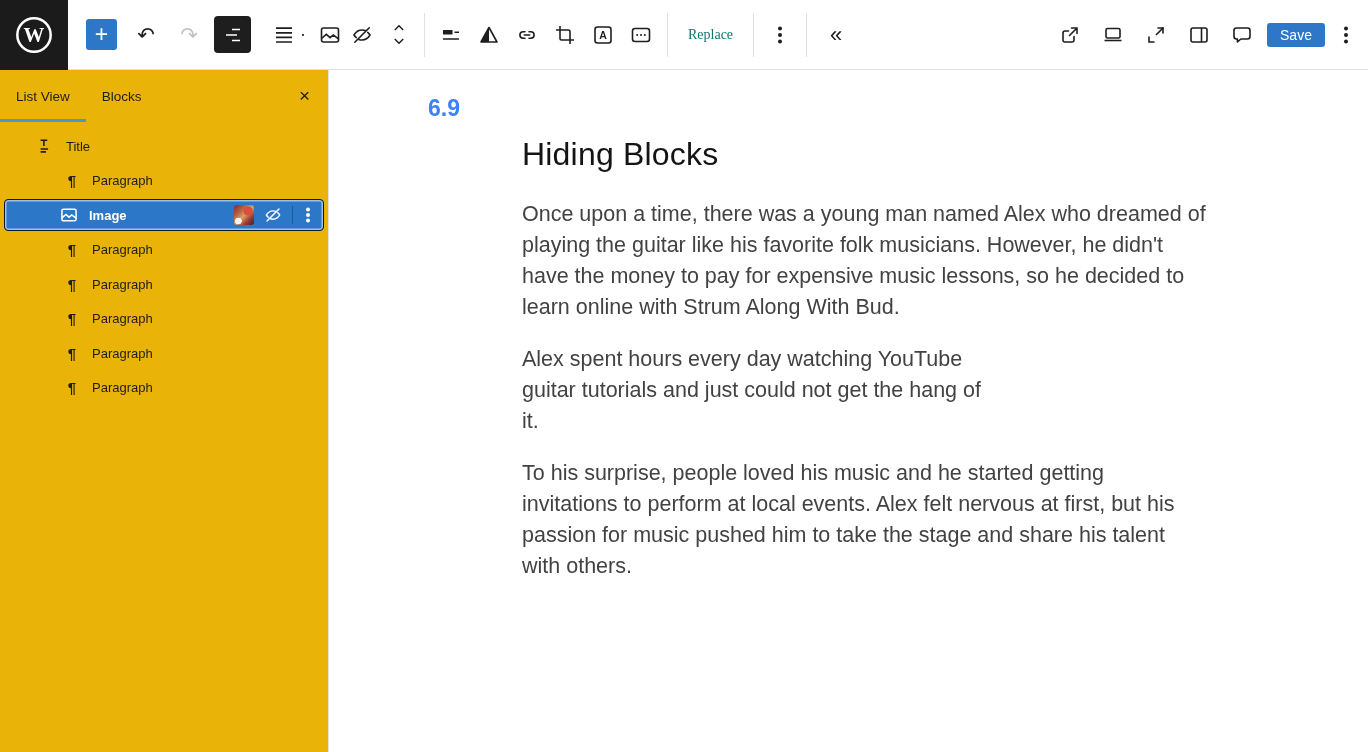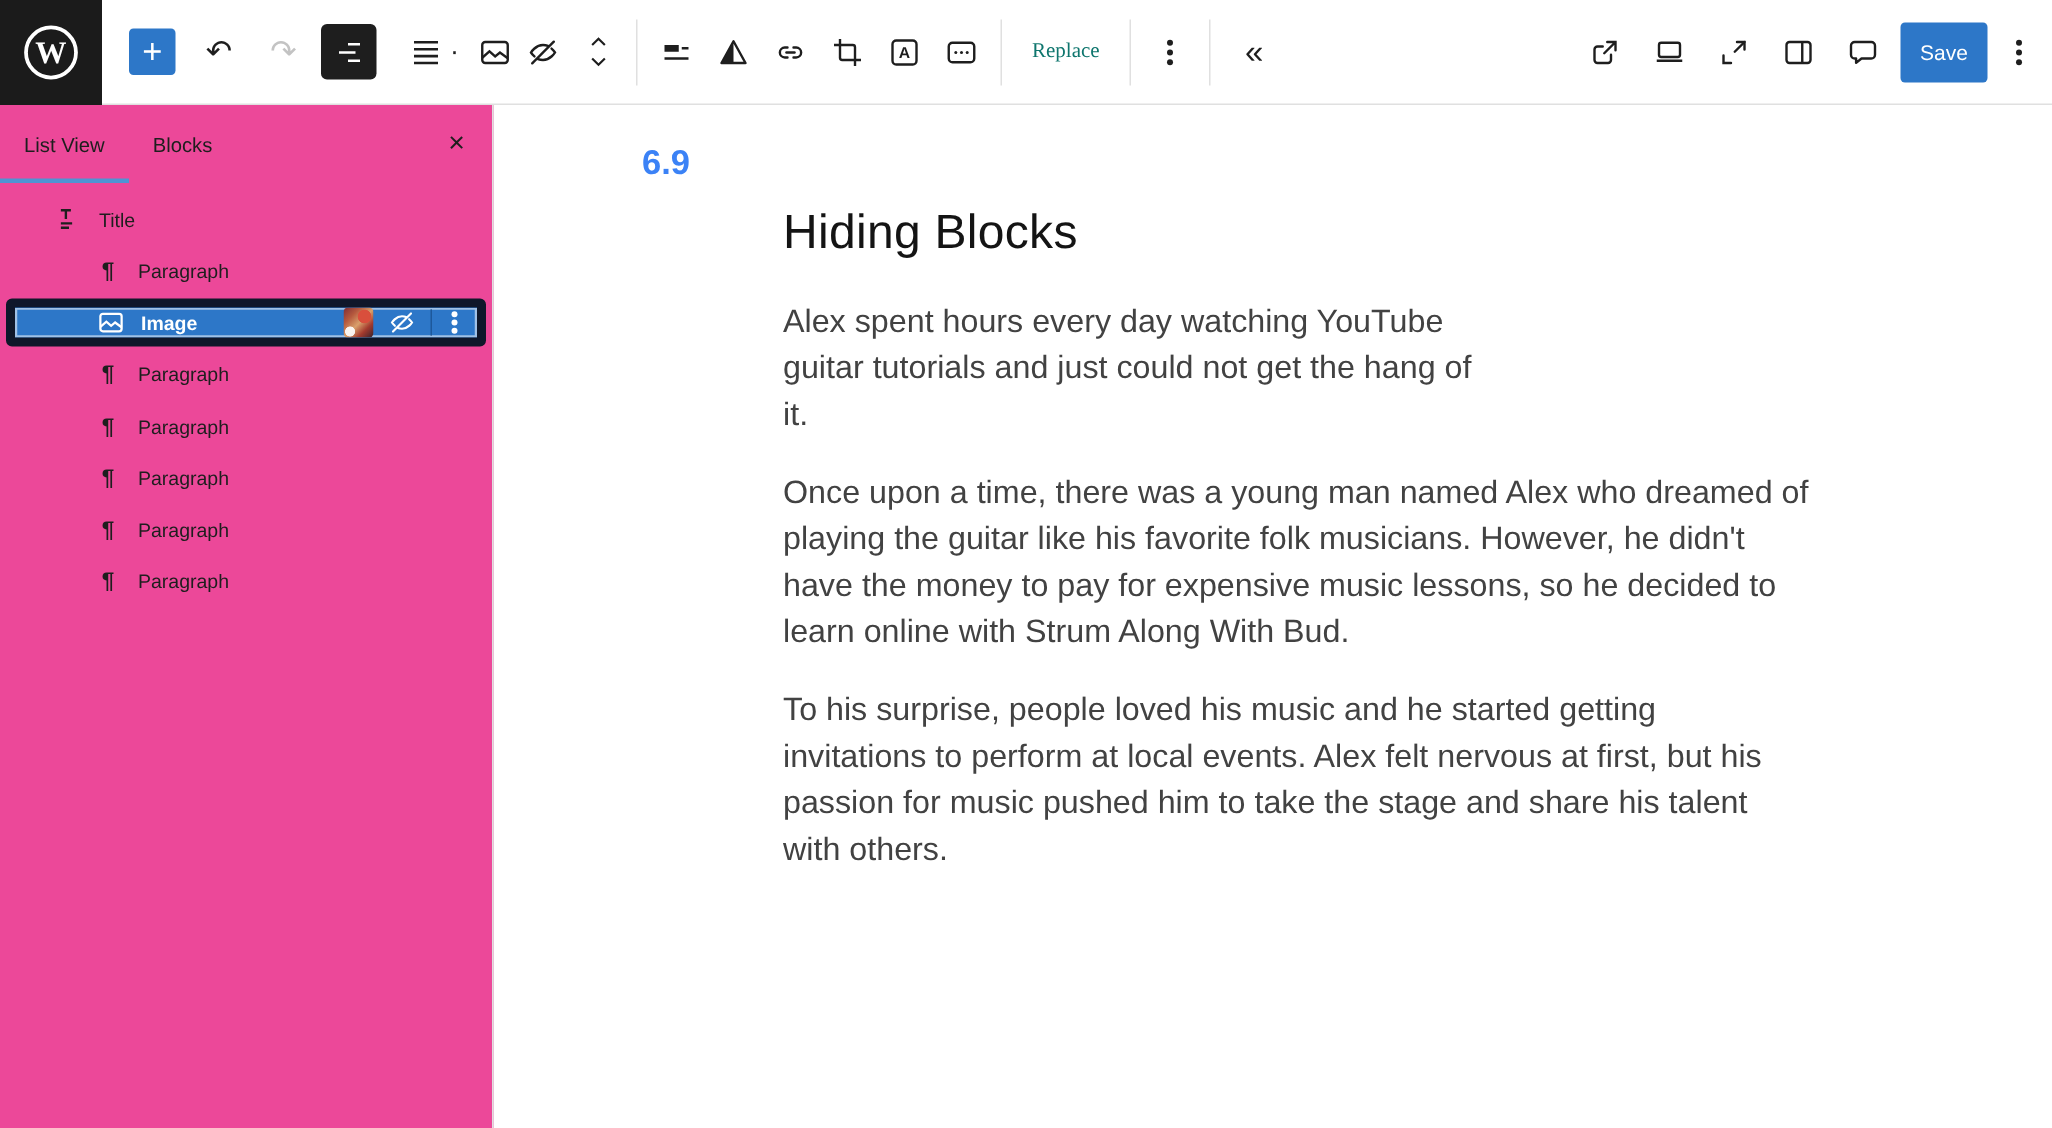--- a/index.html
+++ b/index.html
@@ -26,46 +26,46 @@
   .dot-sep { font-size:18px; color:#1e1e1e; width:10px; text-align:center; }
   .movers { display:flex; flex-direction:column; align-items:center; justify-content:center;
             gap:3px; width:26px; height:36px; margin-left:10px; cursor:pointer; color:#1e1e1e; }
   .vsep { width:1px; height:44px; background:#e0e0e0; margin:0 12px; }
   .replace-btn { font-size:14px; color:#0f766e; padding:6px 8px; cursor:pointer; background:none; border:none;
                  font-family:Liberation Serif, serif; }
   .kebab { position:relative; width:4px; height:4px; border-radius:50%; background:currentColor;
            box-shadow:0 -6.5px 0 currentColor, 0 6.5px 0 currentColor; }
   .tb-right { position:absolute; right:8px; top:0; height:70px; display:flex; align-items:center; gap:7px; }
   .icon-box.w36 { width:36px; }
-  .save-btn { width:58px; height:40px; border-radius:3px; color:#fff; font-size:14px;
+  .save-btn { width:58px; height:24px; border-radius:3px; color:#fff; font-size:14px;
               display:flex; align-items:center; justify-content:center; cursor:pointer;
               border:none; font-family:inherit; }
 
   
-  .sidebar { position:absolute; top:70px; left:0; width:329px; bottom:0; background:#ec4899;
+  .sidebar { position:absolute; top:70px; left:0; width:329px; bottom:0; background:#eab308;
              border-right:1px solid #e0e0e0; }
   .sb-header { position:relative; height:52px; display:flex; align-items:stretch; }
   .sb-tab { display:flex; align-items:center; padding:0 16px; font-size:13.5px; cursor:pointer;
             position:relative; color:#1e1e1e; }
   .sb-tab.active { font-weight:500; }
   .sb-tab.active::after { content:""; position:absolute; left:0; right:0; bottom:0; height:3.5px;
                           background:var(--accent-underline); }
   .sb-close { position:absolute; right:12px; top:0; bottom:0; display:flex; align-items:center;
               font-size:19px; color:#1e1e1e; cursor:pointer; padding:0 6px; }
   .tree { padding-top:8px; }
   .row { display:flex; align-items:center; height:32px; margin:0 4px 2.5px 4px; border-radius:4px;
          cursor:pointer; }
   .row .spacer1 { width:10px; flex:0 0 auto; }
   .row .expander { width:20px; flex:0 0 auto; display:flex; align-items:center; justify-content:center; color:#1e1e1e; }
   .row .spacer2 { width:28px; flex:0 0 auto; }
   .blk-icon { width:24px; height:24px; flex:0 0 auto; display:flex; align-items:center;
               justify-content:center; color:#1e1e1e; }
   .row .label { font-size:13px; margin-left:8px; color:#1e1e1e; white-space:nowrap; }
   .pilcrow { font-size:15px; font-weight:600; color:#1e1e1e; }
-  .row.selected { background:var(--accent); border:6px solid #0f172a;
+  .row.selected { background:var(--accent); border:1px solid #0f172a;
                   box-shadow: inset 0 0 0 1.5px rgba(255,255,255,.55); }
   .row.selected .label { color:#fff; font-weight:600; }
   .row.selected .blk-icon { color:#fff; }
   .row-right { margin-left:auto; display:flex; align-items:center; gap:8px; padding-right:8px; }
   .thumb { width:20px; height:20px; border-radius:3px; flex:0 0 auto;
            background:
              radial-gradient(circle at 22% 80%, rgba(255,255,255,.9) 0 14%, rgba(255,255,255,0) 16%),
              radial-gradient(circle at 70% 30%, #d94f3c 0 22%, rgba(0,0,0,0) 24%),
              linear-gradient(135deg,#7e2c35 0%, #b65a3e 28%, #d9a06b 52%, #a43b2e 74%, #35222c 100%); }
   .row-vsep { width:1px; height:18px; background:rgba(10,50,100,.45); }
@@ -339,27 +339,27 @@
         <span class="label">Paragraph</span>
       </div>
 
     </div>
   </div>
 
   <div class="canvas">
     <div class="lesson-num">6.9</div>
     <div class="doc">
       <h1>Hiding Blocks</h1>
-      <p>Alex spent hours every day watching YouTube
-guitar tutorials and just could not get the hang of
-it.</p>
       <p>Once upon a time, there was a young man named Alex who dreamed of
 playing the guitar like his favorite folk musicians. However, he didn't
 have the money to pay for expensive music lessons, so he decided to
 learn online with Strum Along With Bud.</p>
+      <p>Alex spent hours every day watching YouTube
+guitar tutorials and just could not get the hang of
+it.</p>
       <p>To his surprise, people loved his music and he started getting
 invitations to perform at local events. Alex felt nervous at first, but his
 passion for music pushed him to take the stage and share his talent
 with others.</p>
     </div>
   </div>
 
 </div>
 
 </body></html>

